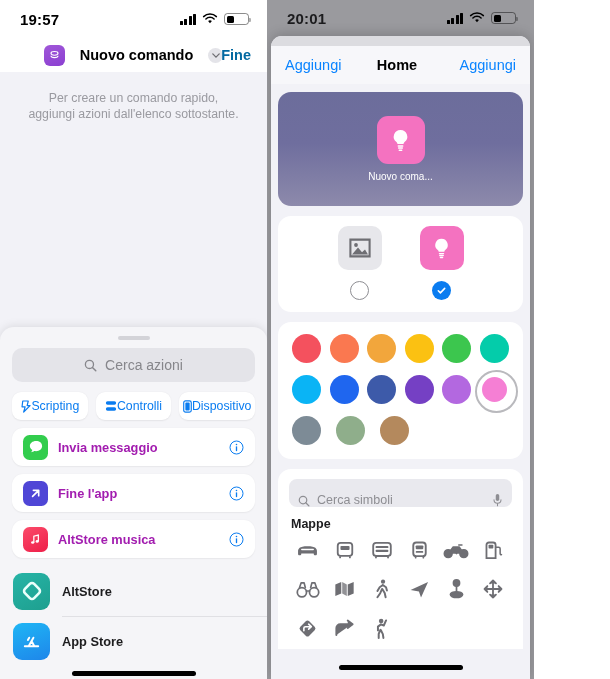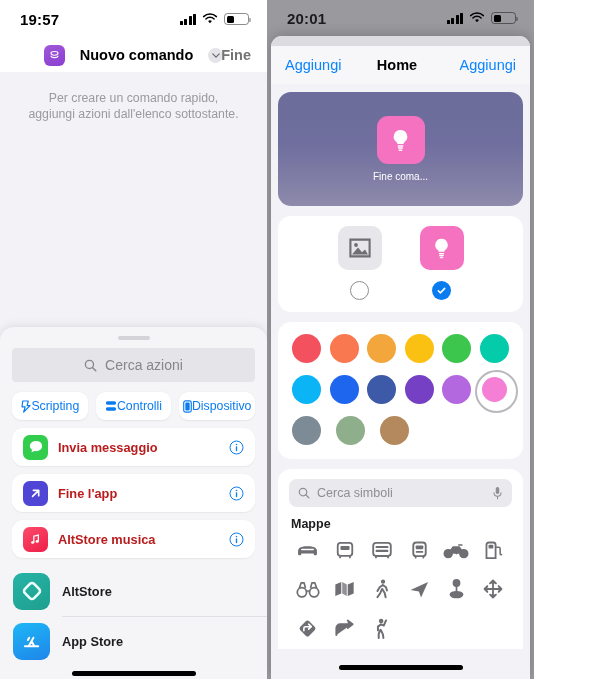--- a/index.html
+++ b/index.html
@@ -48,62 +48,62 @@
     background: linear-gradient(160deg,#a057d8,#8b3fd1);
     display: flex; align-items: center; justify-content: center;
   }
   .nav-title { font-size: 14.5px; font-weight: bold; color: #000; }
   .chev-circle {
     width: 15px; height: 15px; border-radius: 50%;
     background: #e4e4e9; display: flex; align-items: center; justify-content: center;
   }
   .nav-done {
     position: absolute; right: 16px;
-    font-size: 14.5px; color: #737373; font-weight: 600;
+    font-size: 14.5px; color: #0369a1; font-weight: 600;
   }
 
   .hint {
     margin-top: 18px; text-align: center;
     font-size: 12.3px; color: #9a9aa0; line-height: 16px;
     padding: 0 26px;
   }
 
   
   .sheet {
     position: absolute; left: 0; right: 0; bottom: 0;
     height: 352px;
     background: #f5f5f8;
     border-radius: 14px 14px 0 0;
     box-shadow: 0 -1px 10px rgba(0,0,0,.10);
     overflow: hidden;
   }
   .grabber { width: 32px; height: 4px; border-radius: 2px; background: #d3d3d8; margin: 9px auto 8px; }
   .search-pill {
-    margin: 0 12px; height: 34px; border-radius: 4px;
+    margin: 0 12px; height: 34px; border-radius: 10px;
     background: #e4e4e9;
     display: flex; align-items: center; justify-content: center; gap: 8px;
   }
   .search-pill .ph { font-size: 14px; color: #86868b; }
 
   .chips { display: flex; gap: 8px; padding: 10px 12px 8px; }
   .chip {
     flex: 1; height: 28px; border-radius: 9px; background: #fff;
     display: flex; align-items: center; justify-content: center; 
     font-size: 12.3px; color: #0a7cf0;
     box-shadow: 0 .5px 1.5px rgba(0,0,0,.07);
     overflow: hidden; white-space: nowrap;
   }
 
   .act-row {
     margin: 0 12px 8px; height: 38px; border-radius: 11px; background: #fff;
     display: flex; align-items: center; padding: 0 11px; gap: 10px;
     box-shadow: 0 .5px 1.5px rgba(0,0,0,.06);
   }
   .act-icon { width: 25px; height: 25px; border-radius: 6.5px; display:flex; align-items:center; justify-content:center; flex: none;}
-  .act-label { font-size: 12.8px; font-weight: bold; color: #b91c1c; }
+  .act-label { font-size: 12.8px; font-weight: bold; color: #a21caf; }
   .info-i { margin-left: auto; width: 15px; height: 15px; }
 
   .app-list { margin-top: 6px; padding: 0 0 0 13px; background: transparent; }
   .app-row { display: flex; align-items: center; gap: 12px; height: 50px; position: relative; }
   .app-row + .app-row::before {
     content:""; position: absolute; left: 49px; right: 0; top: 0; height: 1px; background: #e0e0e4;
   }
   .app-icon { width: 37px; height: 37px; border-radius: 9px; flex: none; display:flex; align-items:center; justify-content:center;}
   .app-name { font-size: 12.8px; font-weight: bold; color: #1c1c1e; }
   .home-indicator {
@@ -170,21 +170,21 @@
     border-radius:50%; border: 2px solid #b9b9bd;
   }
   .swatch-wrap.sel .swatch { width: 25px; height: 25px; }
 
   .sym-card {
     margin: 10px 7px 0; border-radius: 13px 13px 0 0; background: #fff;
     padding: 10px 11px 0; height: 180px;
   }
   .sym-search {
     height: 28px; border-radius: 8px; background: #e9e9ee;
-    display: flex; align-items: center; padding: 0 9px; gap: 7px;
+    display: flex; align-items: flex-end; padding: 0 9px; gap: 7px;
   }
   .sym-search .ph { font-size: 12.5px; color: #8e8e93; }
   .sym-search .mic { margin-left: auto; }
   .sym-group-title { font-size: 12.5px; font-weight: bold; color: #1c1c1e; margin: 10px 0 4px 2px; }
   .sym-grid { display: grid; grid-template-columns: repeat(6,1fr); row-gap: 9px; }
   .sym-cell { display:flex; align-items:center; justify-content:center; height: 30px; }
   .r-home-indicator {
     position: absolute; bottom: 9px; left: 50%; transform: translateX(-50%);
     width: 124px; height: 5px; border-radius: 3px; background: #000; z-index: 5;
   }
@@ -371,21 +371,21 @@
 
       <div class="preview-card">
         <div class="preview-glyph">
           <svg width="27" height="27" viewBox="0 0 24 24" fill="#fff">
             <path d="M12 2.6a6 6 0 0 0-3.6 10.8c.6.5.9 1.1.9 1.8h5.4c0-.7.3-1.3.9-1.8A6 6 0 0 0 12 2.6z"></path>
             <rect x="9.4" y="16.2" width="5.2" height="1.3" rx=".65"></rect>
             <rect x="9.7" y="18.1" width="4.6" height="1.3" rx=".65"></rect>
             <rect x="10.3" y="20" width="3.4" height="1.3" rx=".65"></rect>
           </svg>
         </div>
-        <div class="preview-label">Fine coma...</div>
+        <div class="preview-label">Nuovo coma...</div>
       </div>
 
       <div class="glyph-card">
         <div class="glyph-col">
           <div class="glyph-box gb-photo">
             <svg width="24" height="20" viewBox="0 0 24 20" fill="#6e6e73">
               <path d="M2.4 1.6h19.2v16.8H2.4z" fill="none" stroke="#6e6e73" stroke-width="2.1"></path>
               <circle cx="8" cy="7" r="1.9"></circle>
               <path d="M4 16.4 10 9.6l4 4.6 3-2.8 3 5z"></path>
             </svg>

